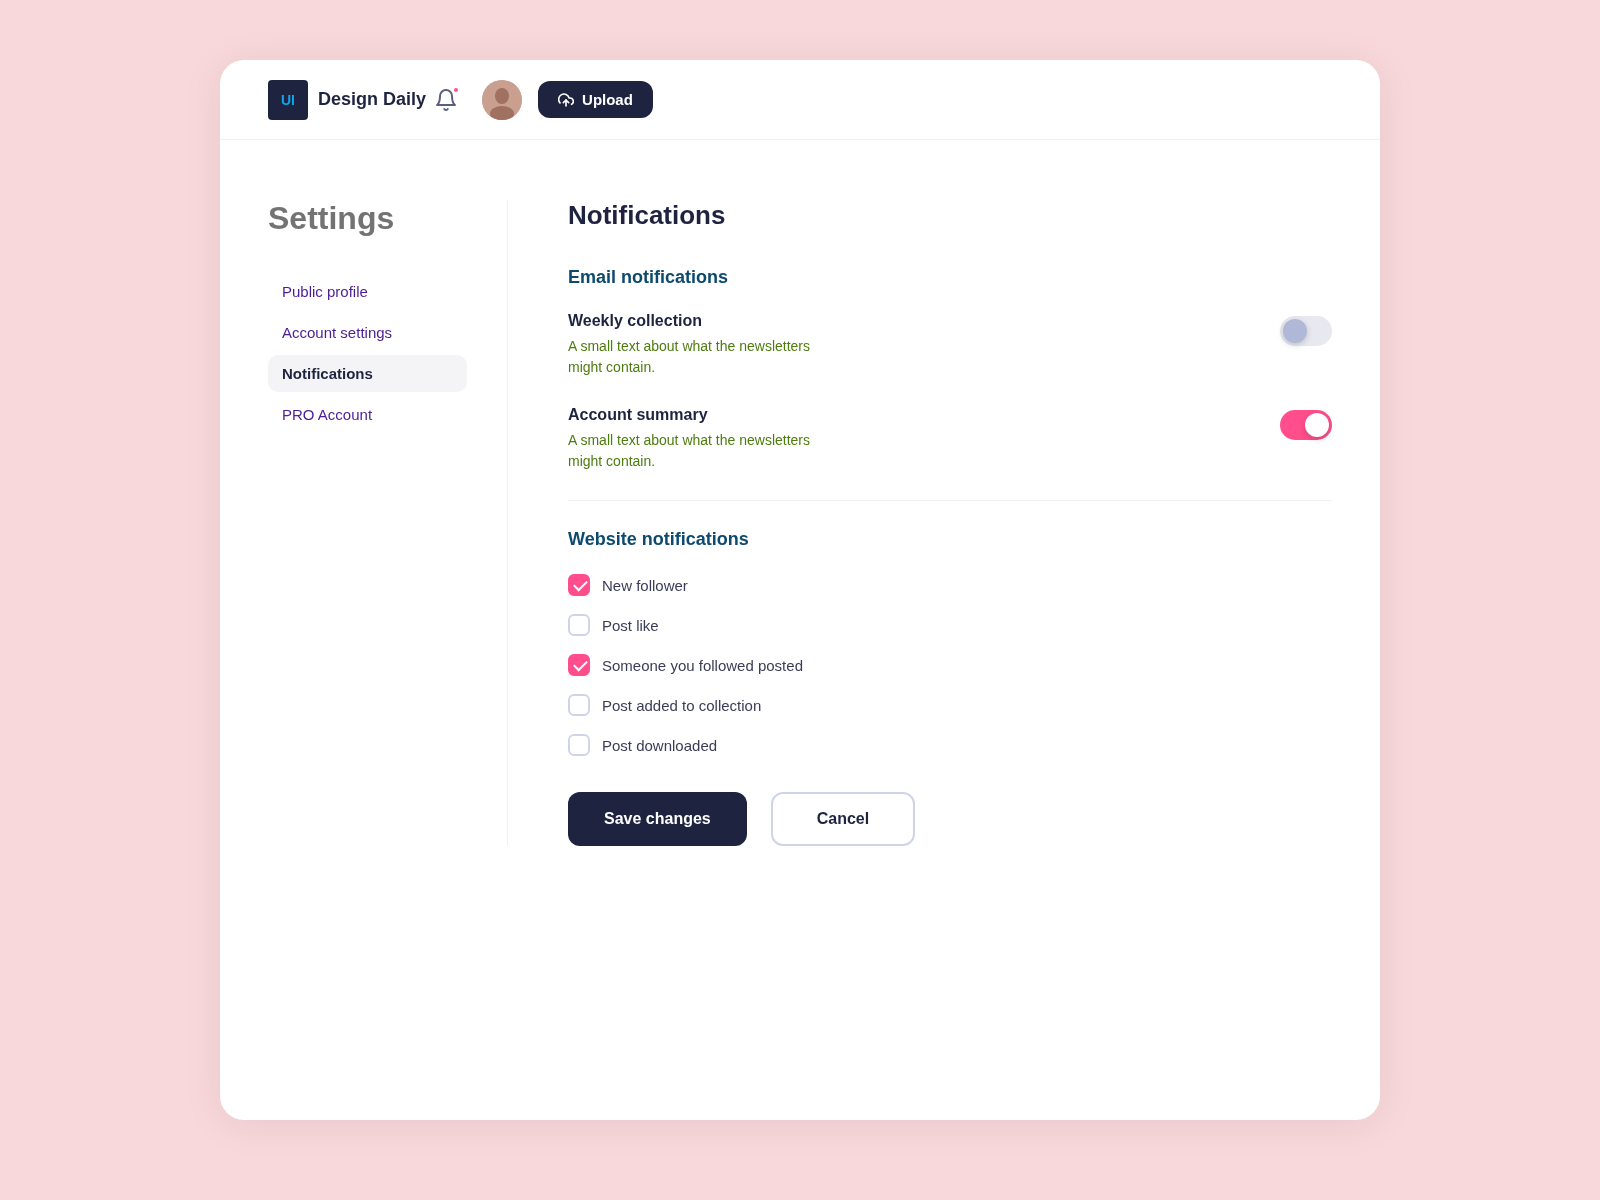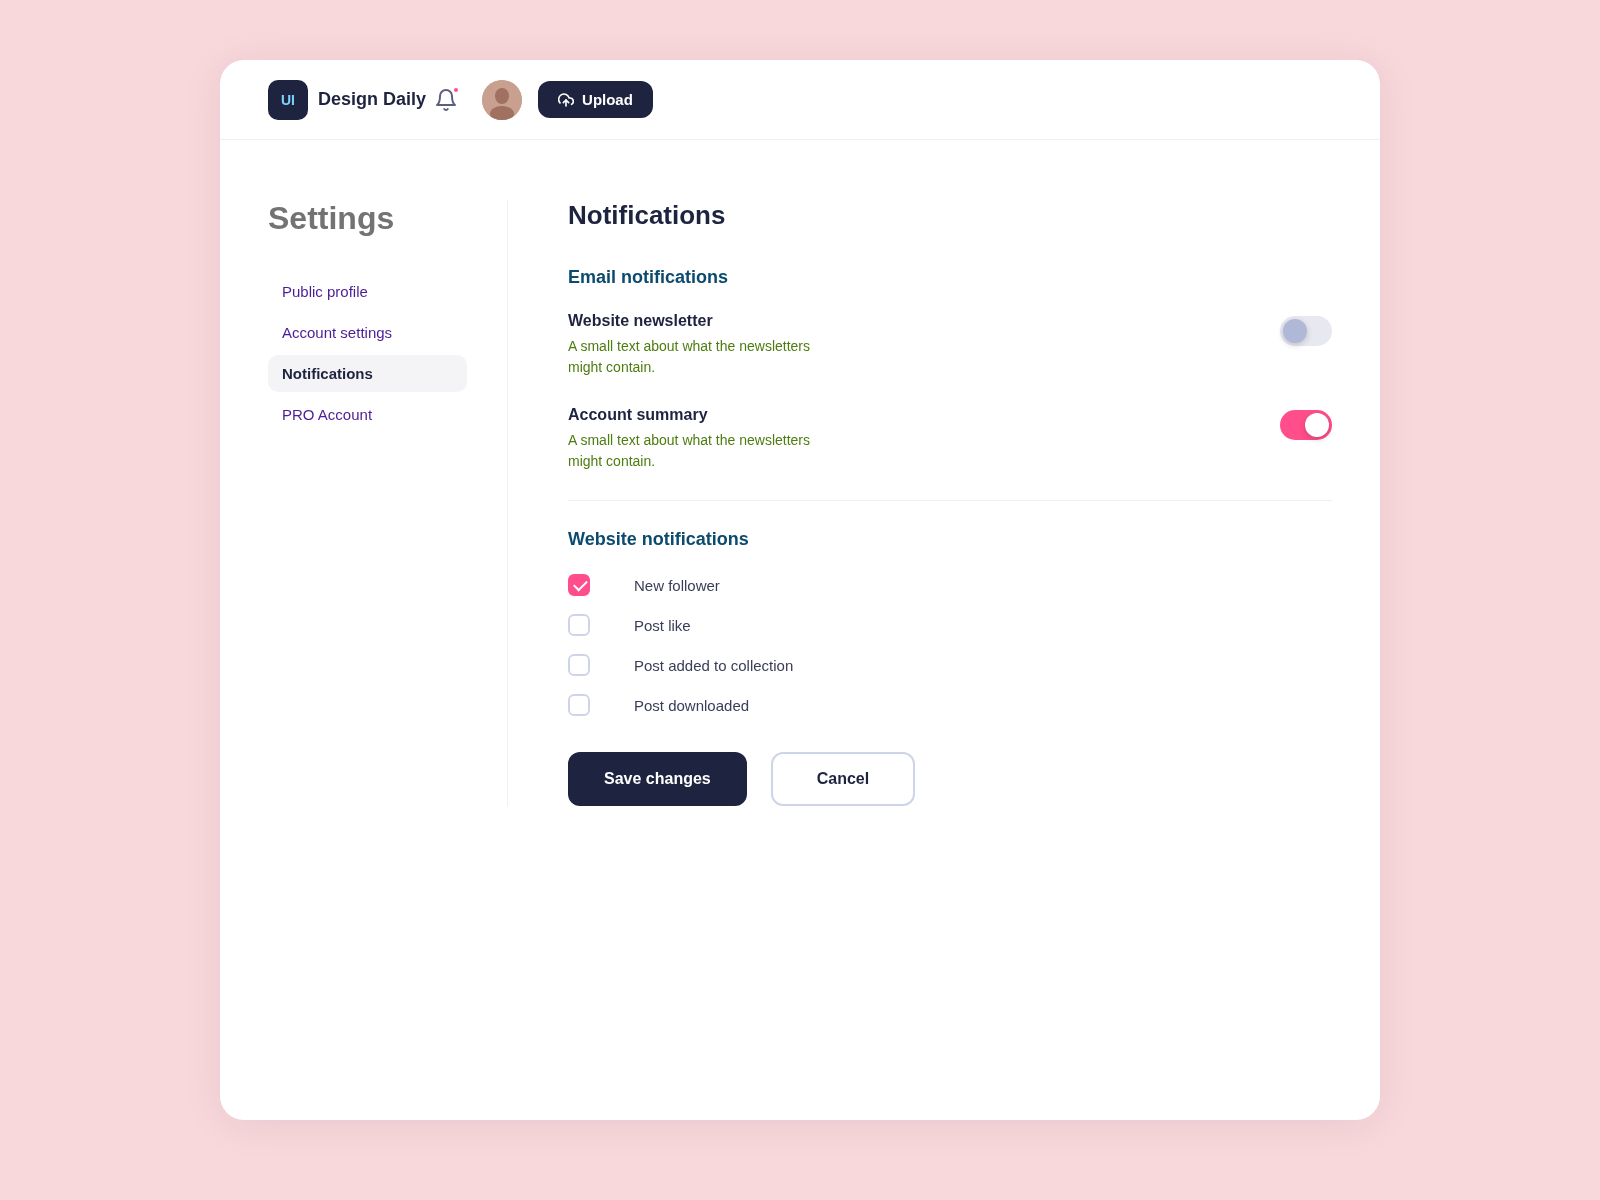--- a/index.html
+++ b/index.html
@@ -31,23 +31,23 @@
     }
     .logo-area {
       display: flex;
       align-items: center;
       gap: 10px;
       flex: 0 0 auto;
     }
     .logo-icon {
       width: 40px; height: 40px;
       background: #1e2340;
-      border-radius: 10px;
+      border-radius: 4px;
       display: flex; align-items: center; justify-content: center;
-      color: #7dd3fc;
+      color: #0ea5e9;
       font-weight: 700;
       font-size: 14px;
       letter-spacing: 0;
     }
     .logo-text {
       font-size: 18px;
       font-weight: 700;
       color: #1e2340;
     }
     .nav-links {
@@ -236,21 +236,20 @@
       display: block;
       width: 6px; height: 11px;
       border: 2px solid #fff;
       border-top: none;
       border-left: none;
       transform: rotate(45deg) translateY(-2px);
     }
     .checkbox-label {
       font-size: 15px;
       color: #3a3d58;
-      margin-left: 32px;
     }
     
     .btn-row {
       display: flex;
       gap: 24px;
       margin-top: 8px;
     }
     .btn-save {
       background: #1e2340;
       color: #fff;
@@ -321,21 +320,21 @@
       </nav>
     </aside>
 
     <main class="content">
       <h2 class="section-title">Notifications</h2>
 
       <h3 class="subsection-title">Email notifications</h3>
 
       <div class="notification-row">
         <div>
-          <div class="notification-label">Website newsletter</div>
+          <div class="notification-label">Weekly collection</div>
           <div class="notification-desc">
             <span>A small text about what the newsletters</span><br>
             <span>might contain.</span>
           </div>
         </div>
         <div class="toggle off">
           <div class="toggle-knob"></div>
         </div>
       </div>
 
@@ -361,20 +360,24 @@
         <div class="checkbox-row">
           <div class="checkbox checked"></div>
           <span class="checkbox-label">New follower</span>
         </div>
 
         <div class="checkbox-row">
           <div class="checkbox"></div>
           <span class="checkbox-label">Post like</span>
         </div>
 
+        <div class="checkbox-row">
+          <div class="checkbox checked"></div>
+          <span class="checkbox-label">Someone you followed posted</span>
+        </div>
 
         <div class="checkbox-row">
           <div class="checkbox"></div>
           <span class="checkbox-label">Post added to collection</span>
         </div>
 
         <div class="checkbox-row">
           <div class="checkbox"></div>
           <span class="checkbox-label">Post downloaded</span>
         </div>

